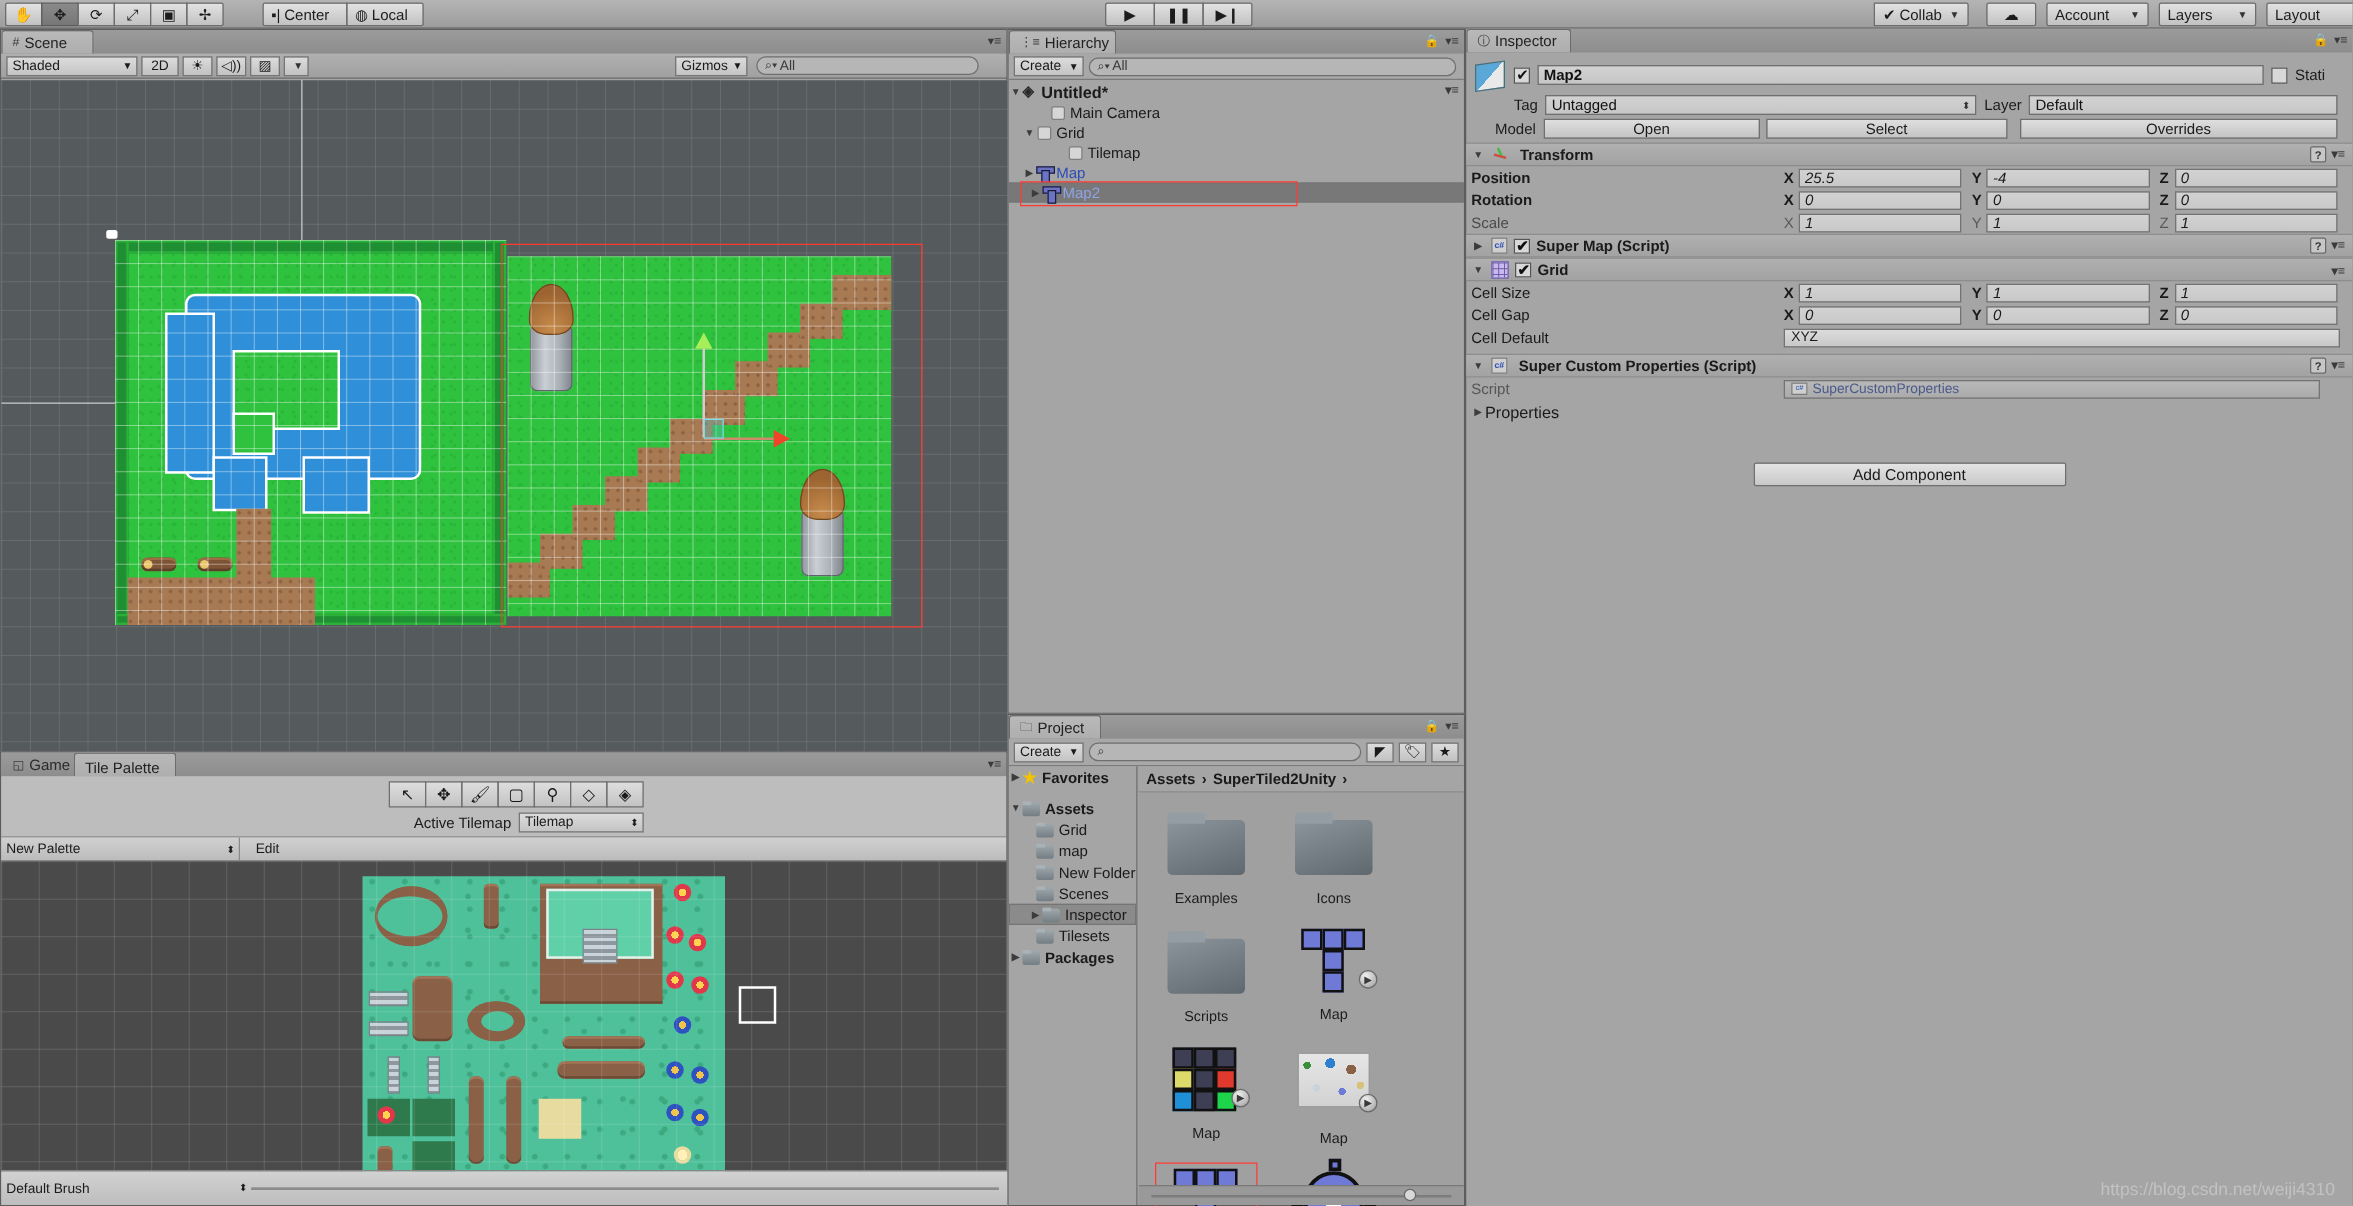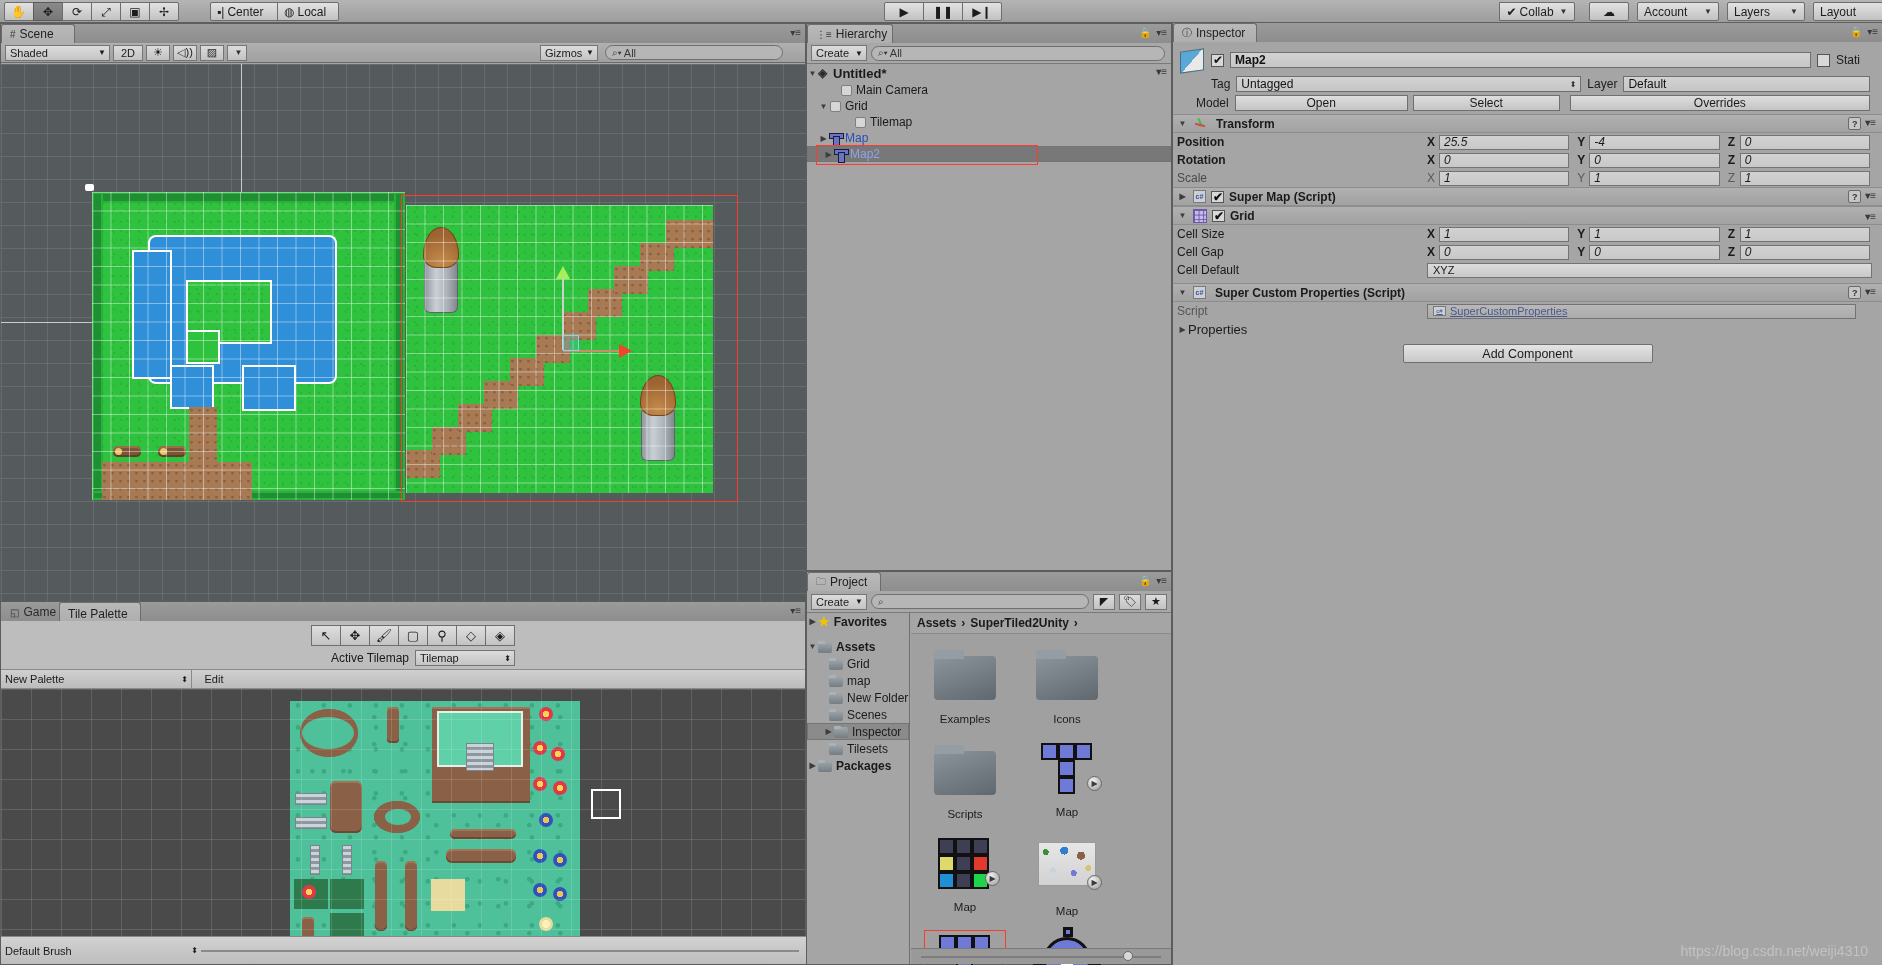--- a/index.html
+++ b/index.html
@@ -208,21 +208,21 @@
   .axis { width:12px; font-size:12px; font-weight:bold; text-align:left; }
   .axis.dim { font-weight:normal; color:#5a5a5a; }
   .vfield { flex:1; height:15px; background:linear-gradient(#d2d2d2,#c8c8c8); border:1px solid #737373;
     font-size:12px; display:flex; align-items:center; padding:0 4px; margin-right:8px;font-style:italic; }
   .prop-row { display:flex; align-items:center; height:18px; padding:0 4px; }
   .prop-row .nm { width:250px; font-size:12px; }
   .dropf { flex:1; height:15px; background:linear-gradient(#dcdcdc,#c8c8c8); border:1px solid #737373;
     font-size:11px; display:flex; align-items:center; padding:0 5px; }
   .help-ico { width:13px; height:13px; border-radius:2px; background:#c6c6c6; border:1px solid #6a6a6a;
     font-size:9px; display:flex; align-items:center; justify-content:center; color:#333; }
-  .addcomp { width:250px; height:19px; margin:6px auto 0; background:linear-gradient(#e4e4e4,#c8c8c8);
+  .addcomp { width:250px; height:19px; margin:32px auto 0; background:linear-gradient(#e4e4e4,#c8c8c8);
     border:1px solid #6f6f6f; border-radius:2px; display:flex; align-items:center; justify-content:center;
     font-size:12.5px;text-align:center; }
   .cs-ico { width:13px; height:13px; background:#cfcfcf; border:1px solid #7a7a7a; font-size:7px;
     color:#2b4db5; display:flex; align-items:center; justify-content:center; flex:0 0 13px; }
   .grid-ico { width:14px; height:14px; flex:0 0 14px; background:#c9b9f0; border:1px solid #6a5aa0;
     background-image:linear-gradient(to right,#6a5aa0 1px,transparent 1px),
       linear-gradient(to bottom,#6a5aa0 1px,transparent 1px); background-size:4.6px 4.6px; }
   .axis-ico { width:14px; height:14px; flex:0 0 14px; position:relative; }
   .axis-ico:before { content:""; position:absolute; left:6px; top:1px; width:2px; height:8px; background:#3fbf3f;
     transform:rotate(-25deg); }
@@ -822,21 +822,21 @@
         <span class="i-field" style="flex:1; margin-right:6px">
           <span>Default</span>
         </span>
       </div>
 
       <div class="i-row" style="padding-left:17px">
         <span class="i-label">Model</span>
         <span class="i-btn" style="width:173px">
           <span>Open</span>
         </span>
-        <span class="i-btn" style="width:147px; margin-left:-1px">
+        <span class="i-btn" style="width:193px; margin-left:-1px">
           <span>Select</span>
         </span>
         <span class="i-btn" style="flex:1; margin-left:4px; margin-right:6px">
           <span>Overrides</span>
         </span>
       </div>
     </div>
 
     <div class="comp-head">
       <span class="tri">▼</span>
@@ -954,21 +954,21 @@
       <span class="tri">▼</span>
       <span class="cs-ico">c#</span>
       <span style="margin-left:4px">Super Custom Properties (Script)</span>
       <span style="position:absolute; right:6px; display:flex; gap:4px;">
         <span class="help-ico">?</span>
         <span class="mini">▾≡</span>
       </span>
     </div>
     <div class="prop-row">
       <span class="nm" style="color:#565656">Script</span>
-      <span class="dropf" style="margin-right:22px; color:#4a5a8c; background:linear-gradient(#b8b8b8,#ababab); gap:4px;text-decoration:underline;">
+      <span class="dropf" style="margin-right:22px; color:#4a5a8c; background:linear-gradient(#b8b8b8,#ababab); gap:4px;">
         <span class="cs-ico" style="width:10px;height:10px;font-size:6px">c#</span>
         <span>SuperCustomProperties</span>
       </span>
     </div>
     <div class="prop-row">
       <span class="tri">▶</span>
       <span>Properties</span>
     </div>
 
     <div class="addcomp">

